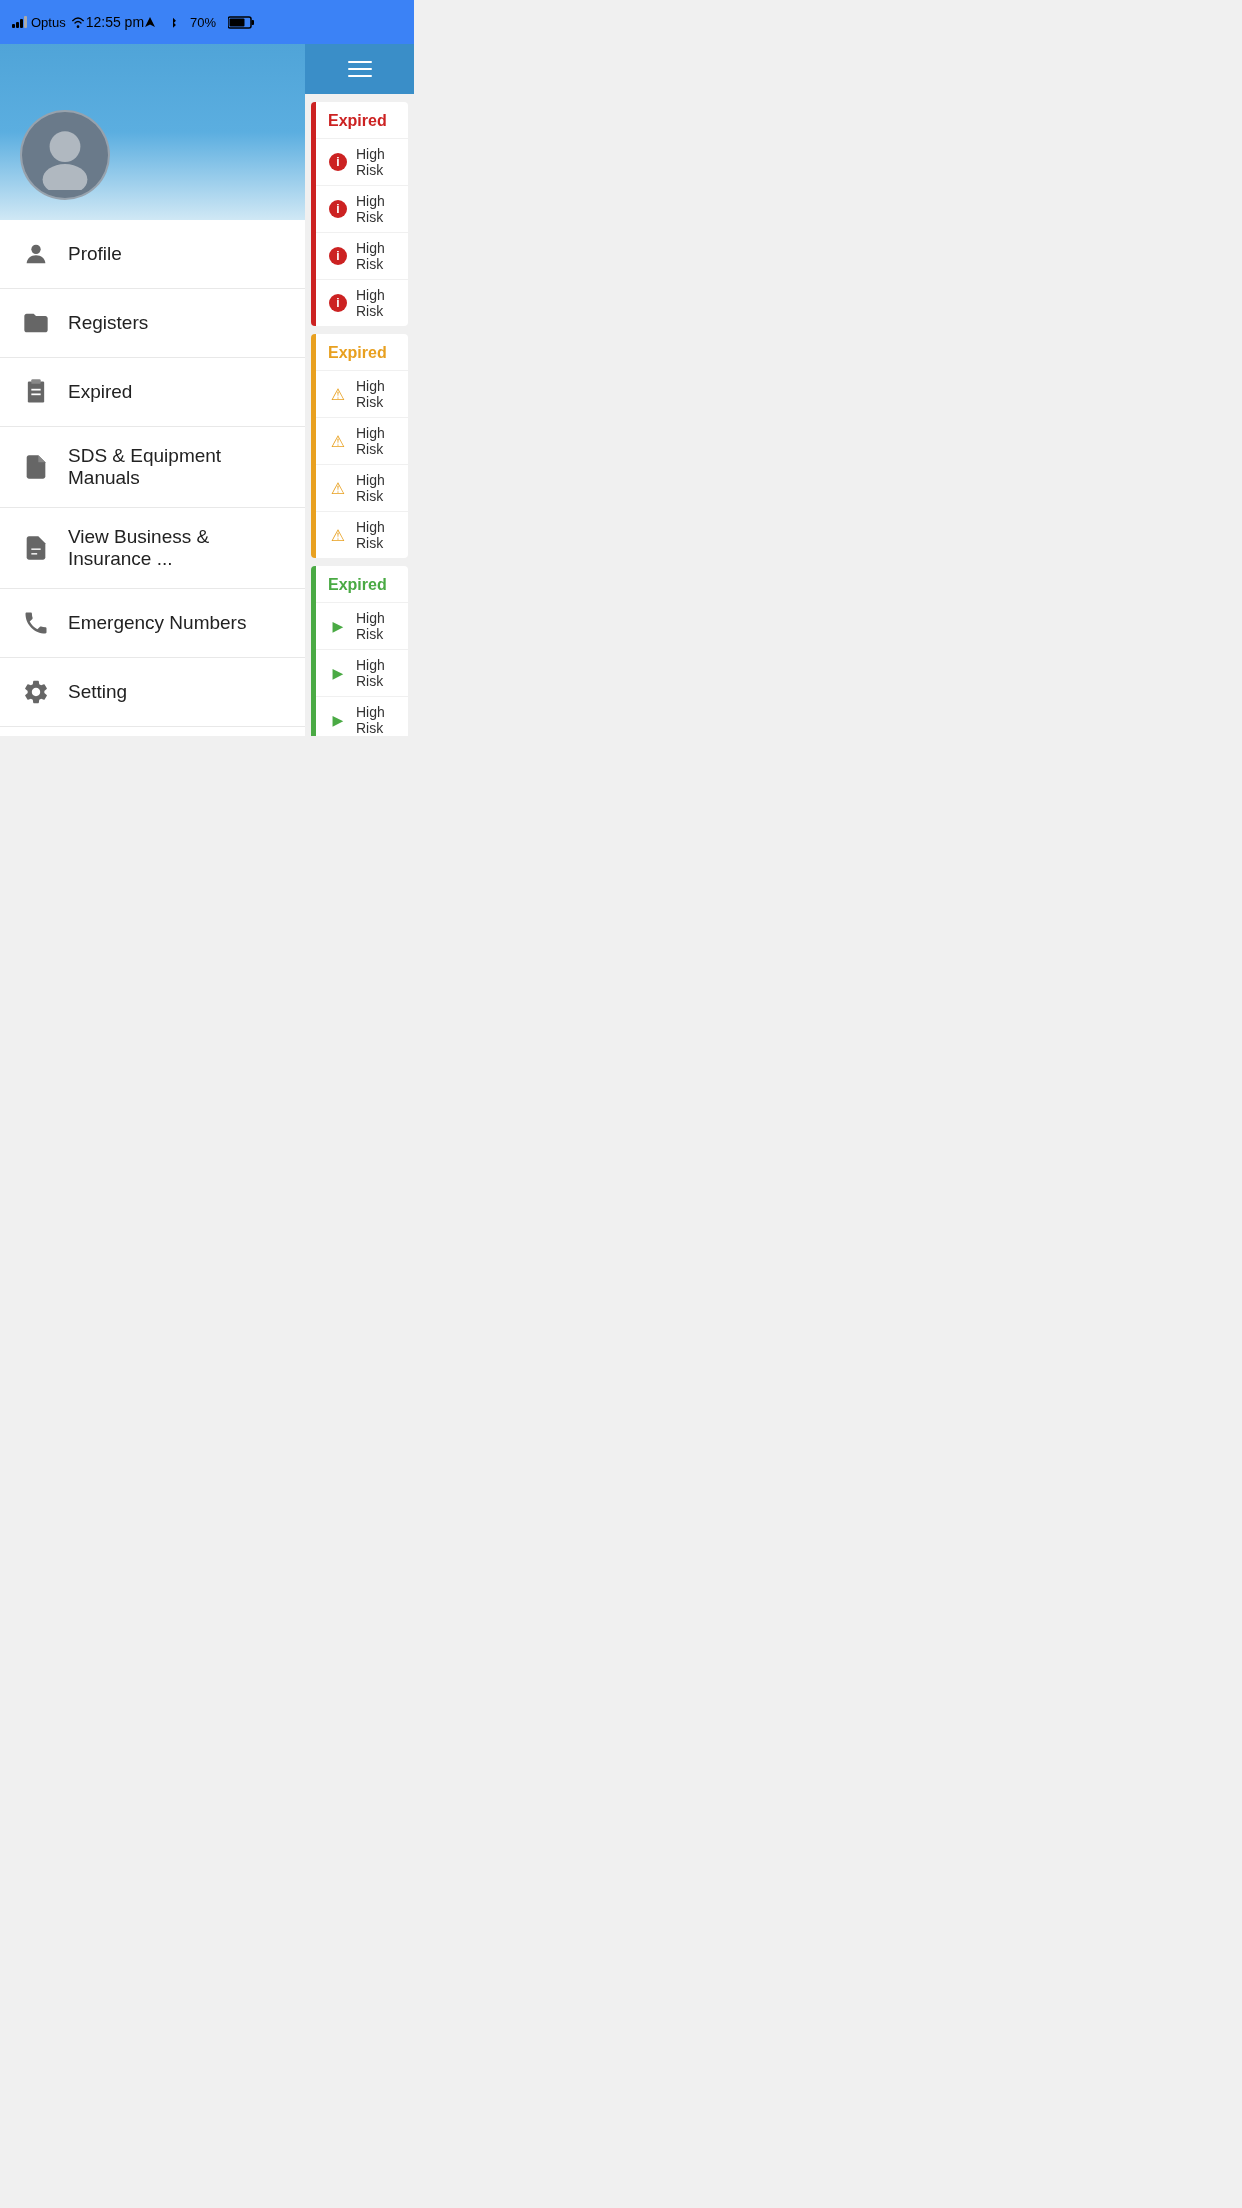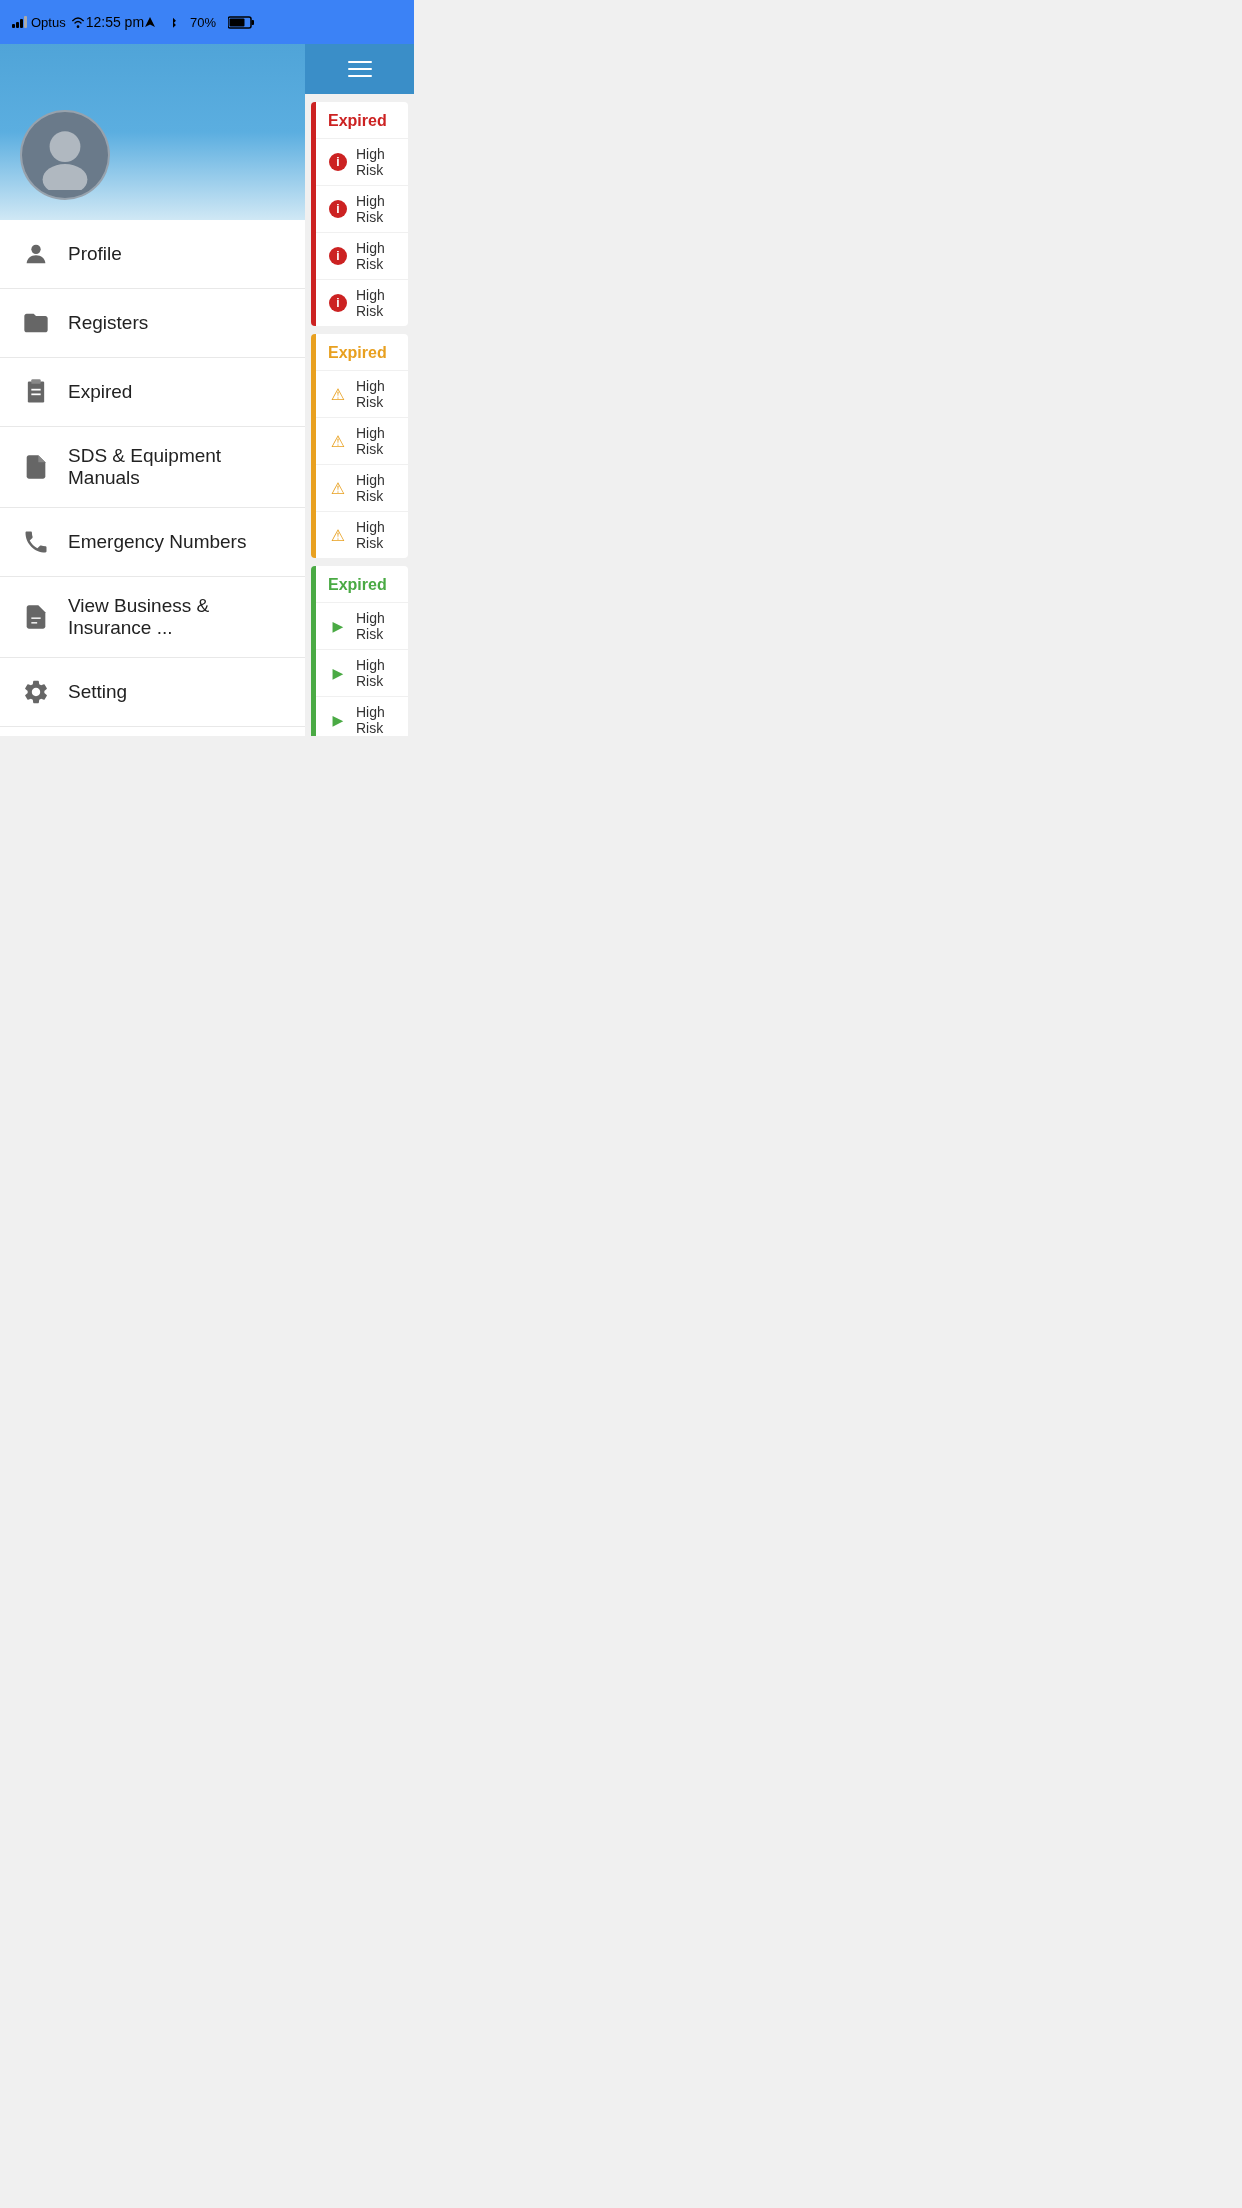--- a/index.html
+++ b/index.html
@@ -301,35 +301,35 @@
             <path d="M14 2H6c-1.1 0-2 .9-2 2v16c0 1.1.9 2 2 2h12c1.1 0 2-.9 2-2V8l-6-6z" fill="#666"></path>
             <polyline points="14,2 14,8 20,8" fill="#888"></polyline>
           </svg>
       </div>
       <span class="menu-label">SDS &amp; Equipment Manuals</span>
     </div>
 
     <div class="menu-item">
       <div class="menu-icon">
         <svg viewBox="0 0 24 24">
-            <path d="M6.6 10.8c1.4 2.8 3.8 5.1 6.6 6.6l2.2-2.2c.3-.3.7-.4 1-.2 1.1.4 2.3.6 3.6.6.6 0 1 .4 1 1V20c0 .6-.4 1-1 1-9.4 0-17-7.6-17-17 0-.6.4-1 1-1h3.5c.6 0 1 .4 1 1 0 1.3.2 2.5.6 3.6.1.3 0 .7-.2 1L6.6 10.8z" fill="#666"></path>
-          </svg>
-      </div>
-      <span class="menu-label">Emergency Numbers</span>
-    </div>
-
-    <div class="menu-item">
-      <div class="menu-icon">
-        <svg viewBox="0 0 24 24">
             <path d="M14 2H6c-1.1 0-2 .9-2 2v16c0 1.1.9 2 2 2h12c1.1 0 2-.9 2-2V8l-6-6z" fill="#666"></path>
             <line x1="8" y1="13" x2="16" y2="13" stroke="#fff" stroke-width="1.2"></line>
             <line x1="8" y1="17" x2="13" y2="17" stroke="#fff" stroke-width="1.2"></line>
           </svg>
       </div>
       <span class="menu-label">View Business &amp; Insurance ...</span>
+    </div>
+
+    <div class="menu-item">
+      <div class="menu-icon">
+        <svg viewBox="0 0 24 24">
+            <path d="M6.6 10.8c1.4 2.8 3.8 5.1 6.6 6.6l2.2-2.2c.3-.3.7-.4 1-.2 1.1.4 2.3.6 3.6.6.6 0 1 .4 1 1V20c0 .6-.4 1-1 1-9.4 0-17-7.6-17-17 0-.6.4-1 1-1h3.5c.6 0 1 .4 1 1 0 1.3.2 2.5.6 3.6.1.3 0 .7-.2 1L6.6 10.8z" fill="#666"></path>
+          </svg>
+      </div>
+      <span class="menu-label">Emergency Numbers</span>
     </div>
 
     <div class="menu-item">
       <div class="menu-icon">
         <svg viewBox="0 0 24 24">
             <path d="M19.14 12.94c.04-.3.06-.61.06-.94s-.02-.64-.07-.94l2.03-1.58a.49.49 0 00.12-.61l-1.92-3.32a.49.49 0 00-.59-.22l-2.39.96a7.02 7.02 0 00-1.62-.94l-.36-2.54a.48.48 0 00-.48-.41h-3.84c-.24 0-.43.17-.47.41l-.36 2.54c-.59.24-1.13.57-1.62.94l-2.39-.96a.48.48 0 00-.59.22L2.74 8.87a.47.47 0 00.12.61l2.03 1.58c-.05.3-.07.62-.07.94s.02.64.07.94l-2.03 1.58a.49.49 0 00-.12.61l1.92 3.32c.12.22.37.29.59.22l2.39-.96c.5.37 1.03.7 1.62.94l.36 2.54c.05.24.24.41.48.41h3.84c.24 0 .44-.17.47-.41l.36-2.54c.59-.24 1.13-.57 1.62-.94l2.39.96c.22.08.47 0 .59-.22l1.92-3.32a.47.47 0 00-.12-.61l-2.01-1.58zM12 15.6c-1.98 0-3.6-1.62-3.6-3.6s1.62-3.6 3.6-3.6 3.6 1.62 3.6 3.6-1.62 3.6-3.6 3.6z" fill="#666"></path>
           </svg>
       </div>
       <span class="menu-label">Setting</span>
     </div>

